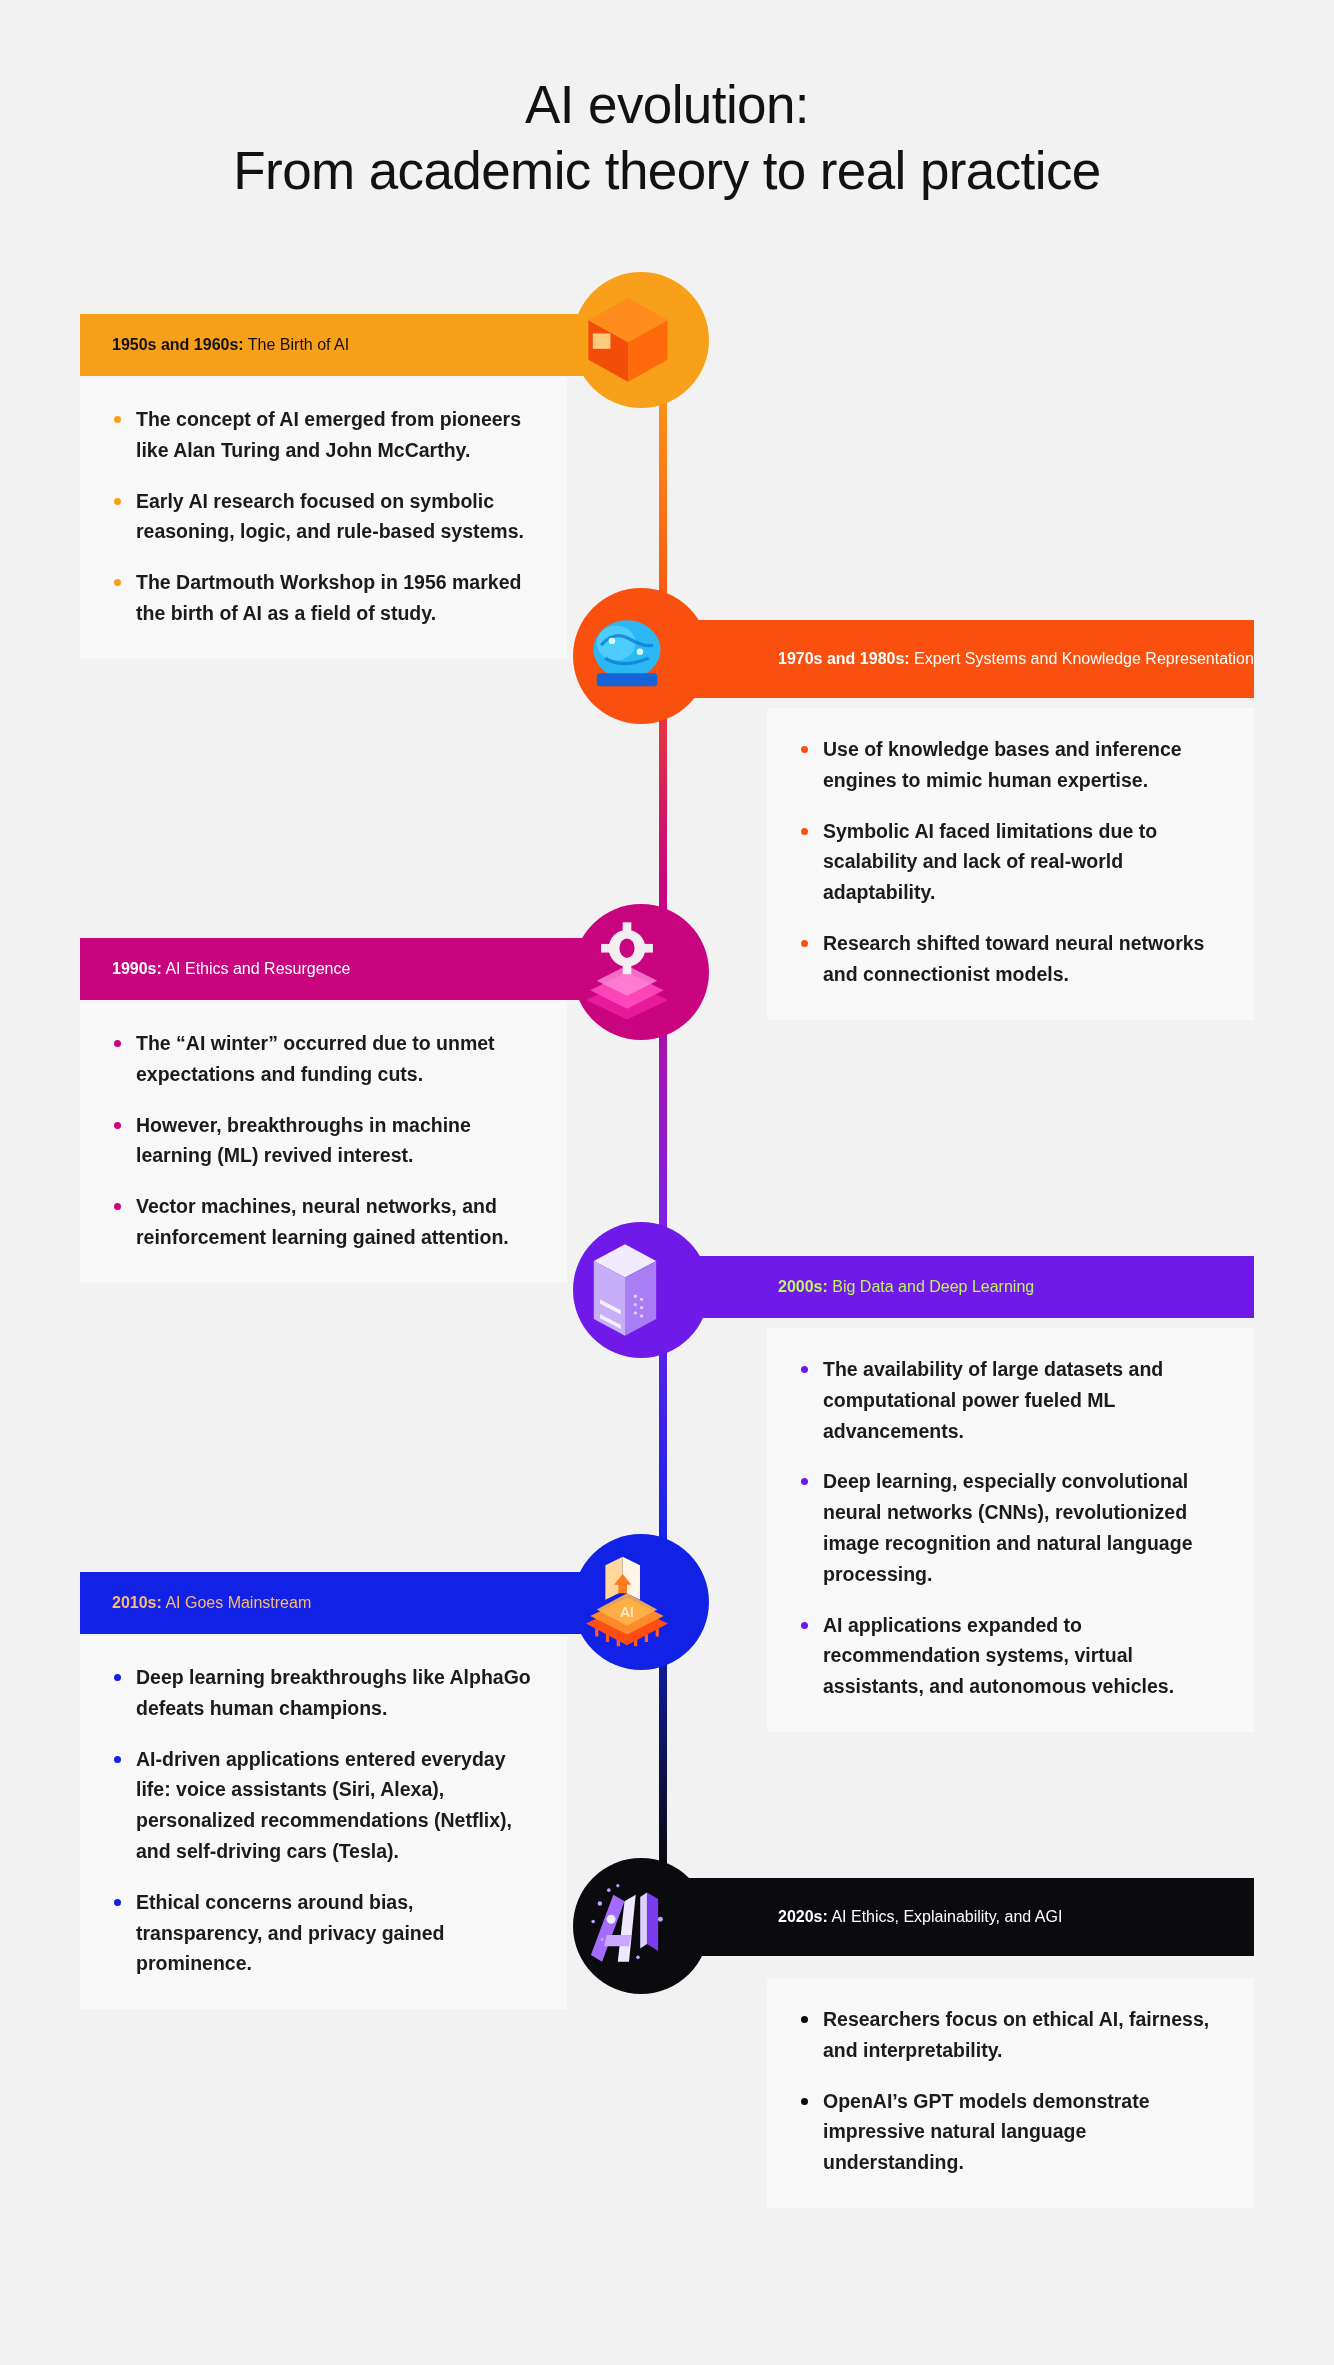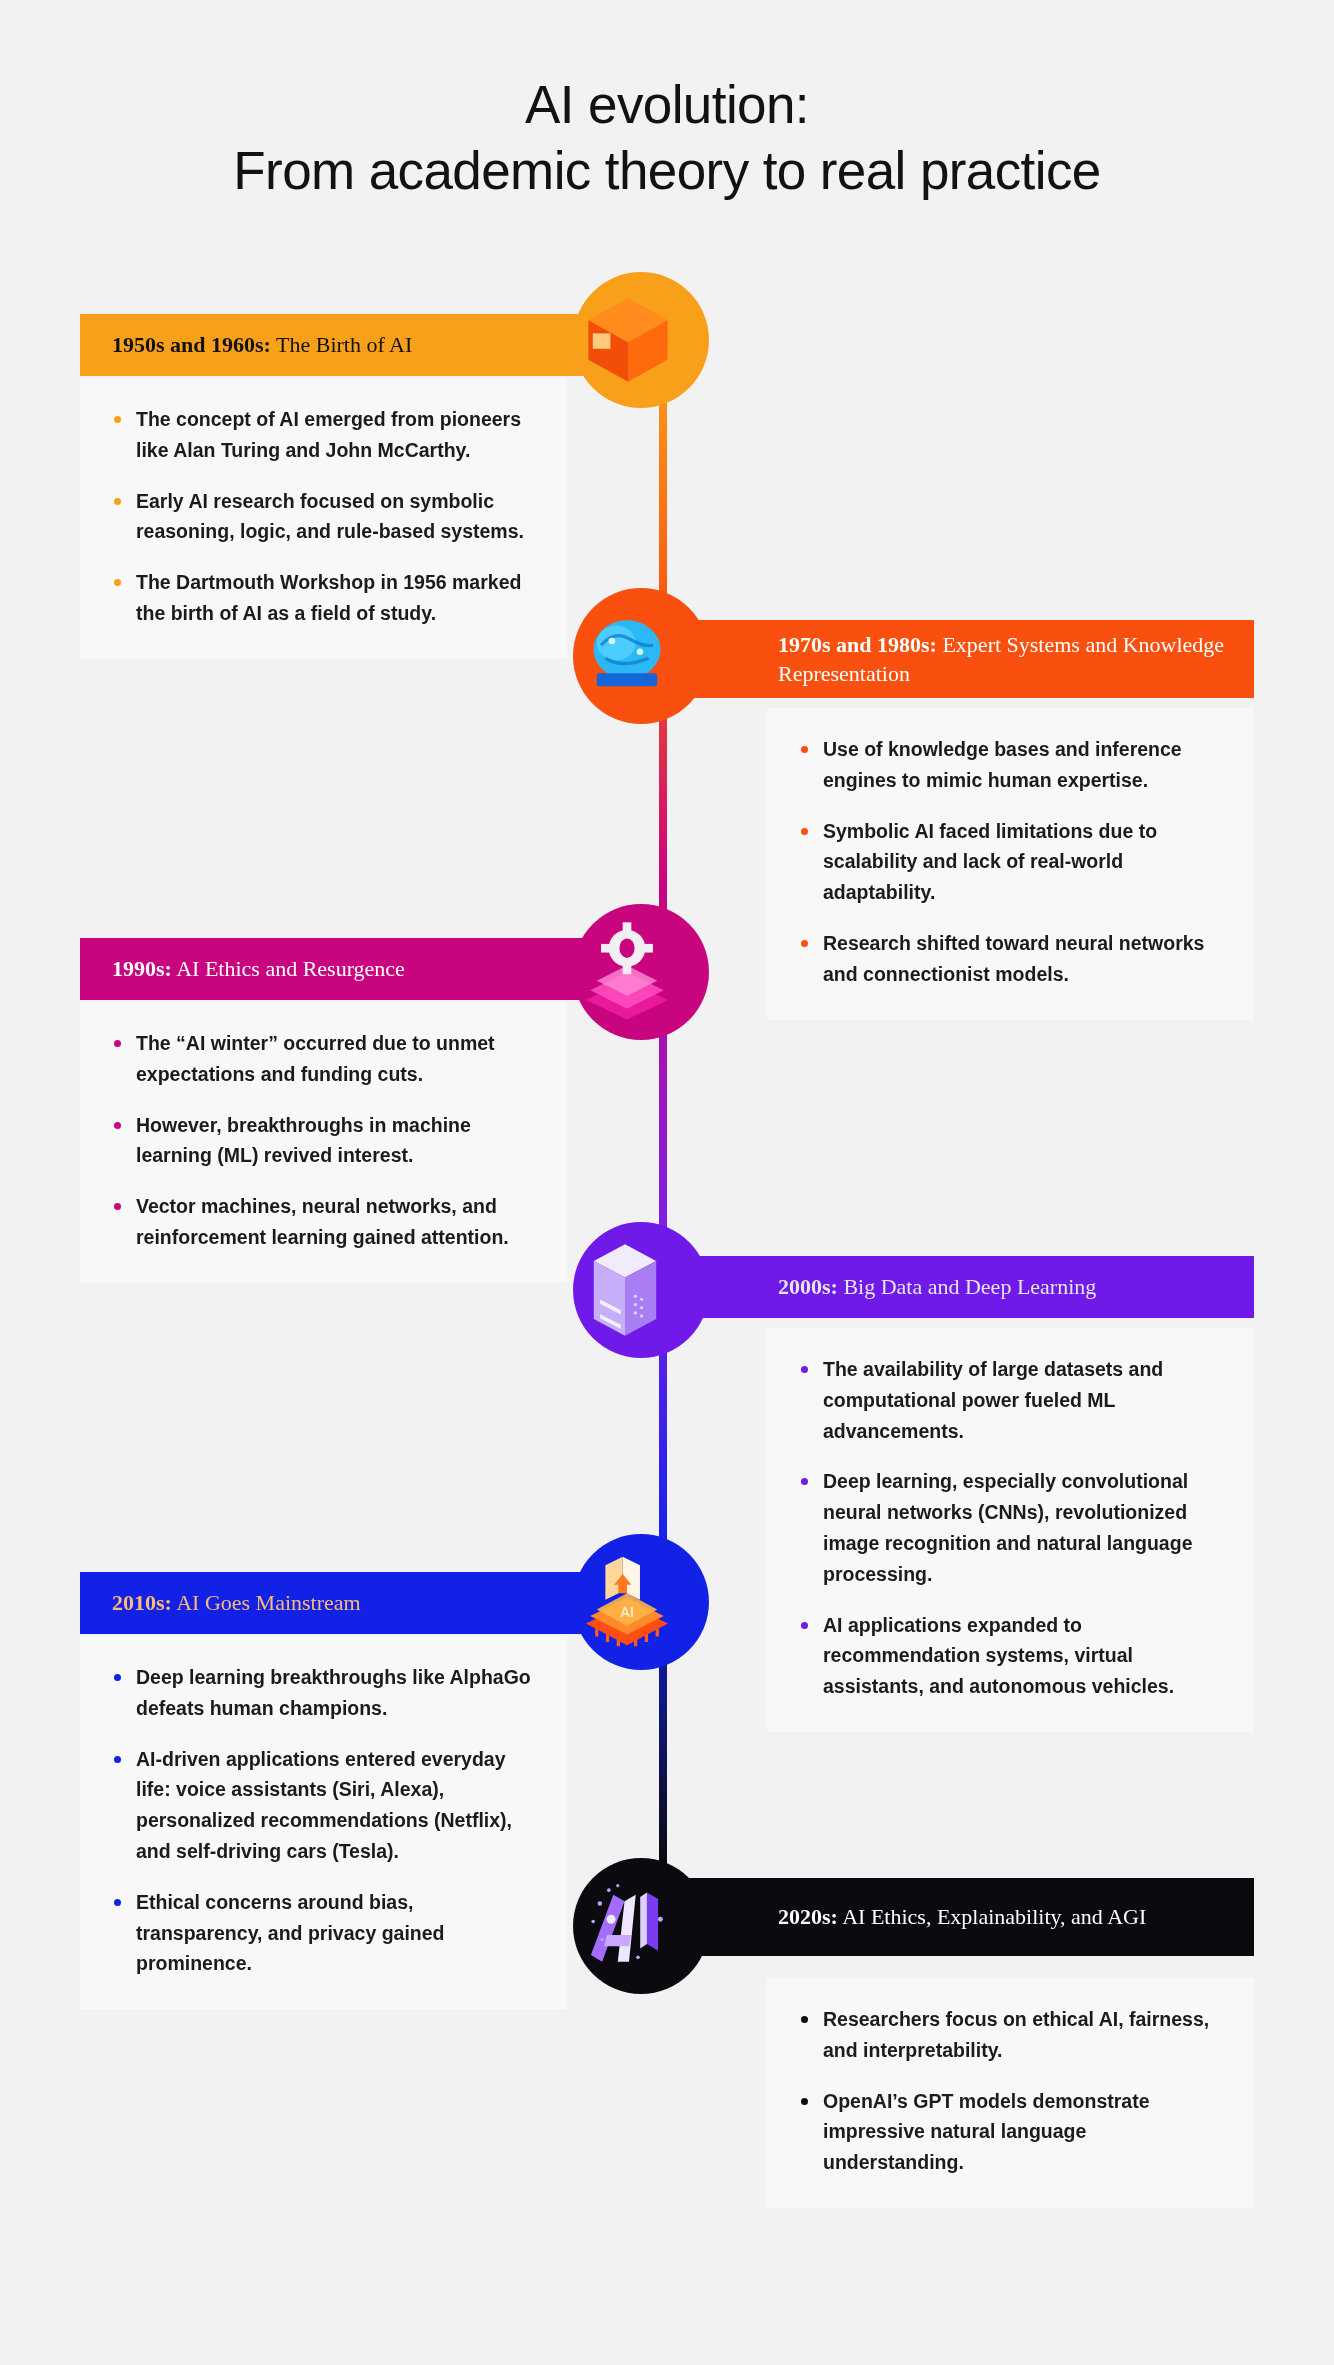--- a/index.html
+++ b/index.html
@@ -62,24 +62,23 @@
     height: 62px;
     display: flex;
     align-items: center;
     z-index: 3;
   }
   .bar.left  { left: 80px;  width: 580px; justify-content: flex-start; padding-left: 32px; }
   .bar.right { left: 674px; width: 580px; justify-content: flex-start; padding-left: 104px; }
   .bar.right.tall { height: 78px; }
 
   .bar-text {
-    font-size: 22px;
+    font-size: 16px;
     line-height: 1.32;
     font-weight: 400;
-    font-family: Liberation Serif, serif;
   }
   .bar-text .era { font-weight: 700; }
 
   
   .node {
     position: absolute;
     left: 573px;
     width: 136px;
     height: 136px;
     border-radius: 50%;
@@ -212,21 +211,21 @@
         <div class="card left" style="top: 1002px;">
           <ul>
             <li style="--bullet: #c9047f;">The “AI winter” occurred due to unmet expectations and funding cuts.</li>
             <li style="--bullet: #c9047f;">However, breakthroughs in machine learning (ML) revived interest.</li>
             <li style="--bullet: #c9047f;">Vector machines, neural networks, and reinforcement learning gained attention.</li>
           </ul>
         </div>
       </div>
       <div class="row">
         <div class="bar right" style="top: 1256px; background: rgb(111, 26, 232);">
-          <div class="bar-text" style="color: #e5e5e5;"><span class="era">2000s:</span><span> Big Data and Deep Learning</span></div>
+          <div class="bar-text" style="color: #bef264;"><span class="era">2000s:</span><span> Big Data and Deep Learning</span></div>
         </div>
         <div class="node" style="top: 1222px; background: rgb(111, 26, 232);">
           <span>
             <svg class="icon-svg" width="104" height="104" viewBox="0 0 100 100">
         <polygon points="50,6 80,22 50,38 20,22" fill="#f0ecfd"></polygon>
         <polygon points="20,22 50,38 50,94 20,78" fill="#c7aef9"></polygon>
         <polygon points="50,38 80,22 80,78 50,94" fill="#a97df3"></polygon>
         <g fill="#f7f3ff" opacity=".95">
           <rect x="26" y="46" width="20" height="4" transform="skewY(27)"></rect>
           <rect x="26" y="60" width="20" height="4" transform="skewY(27)"></rect>

